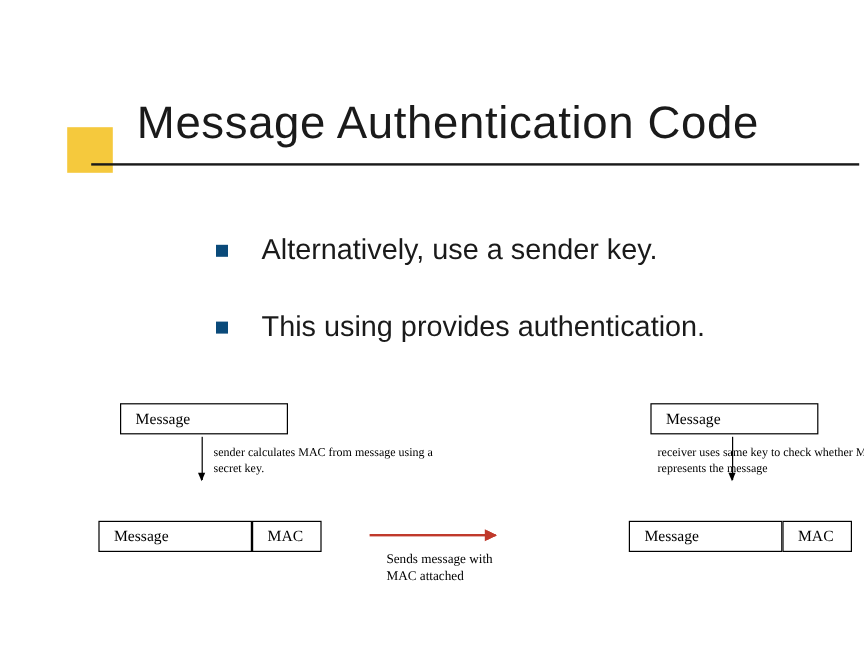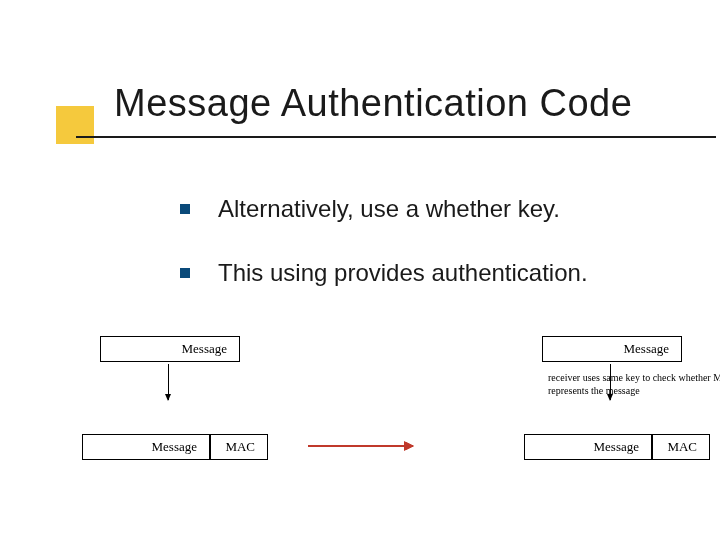--- a/index.html
+++ b/index.html
@@ -67,21 +67,21 @@
     width: 660px;
     height: 180px;
     font-family: "Times New Roman", serif;
   }
   .box {
     position: absolute;
     border: 1px solid #000;
     background: #fff;
     display: flex;
     align-items: center;
-    justify-content: flex-end;
+    justify-content: flex-start;
     font-size: 13px;
   }
   .caption {
     position: absolute;
     font-size: 10px;
     color: #000;
     line-height: 1.25;
   }
   .arrow-down {
     position: absolute;
@@ -129,43 +129,48 @@
 </head>
 <body>
 
 <div class="accent-square"></div>
 <div class="title">Message Authentication Code</div>
 <div class="title-underline"></div>
 
 <div class="bullets">
   <div class="bullet-row">
     <div class="bullet-square"></div>
-    <div class="bullet-text">Alternatively, use a whether key.</div>
+    <div class="bullet-text">Alternatively, use a sender key.</div>
   </div>
   <div class="bullet-row">
     <div class="bullet-square"></div>
     <div class="bullet-text">This using provides authentication.</div>
   </div>
 </div>
 
 <div class="diagram">
 
   <div class="box" style="left:22px; top:-2px; width:140px; height:26px;">
     <span>Message</span>
   </div>
   <div class="arrow-down" style="left:90px; top:26px; height:36px;"></div>
+  <div class="caption" style="left:100px; top:34px; width:190px;">sender calculates MAC from message using a secret key.</div>
 
   <div class="box" style="left:4px; top:96px; width:128px; height:26px;">
     <span>Message</span>
   </div>
   <div class="box" style="left:132px; top:96px; width:58px; height:26px;">
     <span>MAC</span>
   </div>
 
   <div class="arrow-right" style="left:230px; top:107px; width:105px;"></div>
+  <div class="caption" style="left:232px; top:122px; width:130px; text-align:left; font-size:11px;">
+    <span>Sends message with</span><br>
+    <span>MAC attached</span>
+  </div>
 
   <div class="box" style="left:464px; top:-2px; width:140px; height:26px;">
     <span>Message</span>
   </div>
   <div class="arrow-down" style="left:532px; top:26px; height:36px;"></div>
   <div class="caption" style="left:470px; top:34px; width:190px; ">receiver uses same key to check whether MAC represents the message</div>
 
   <div class="box" style="left:446px; top:96px; width:128px; height:26px;">
     <span>Message</span>
   </div>

